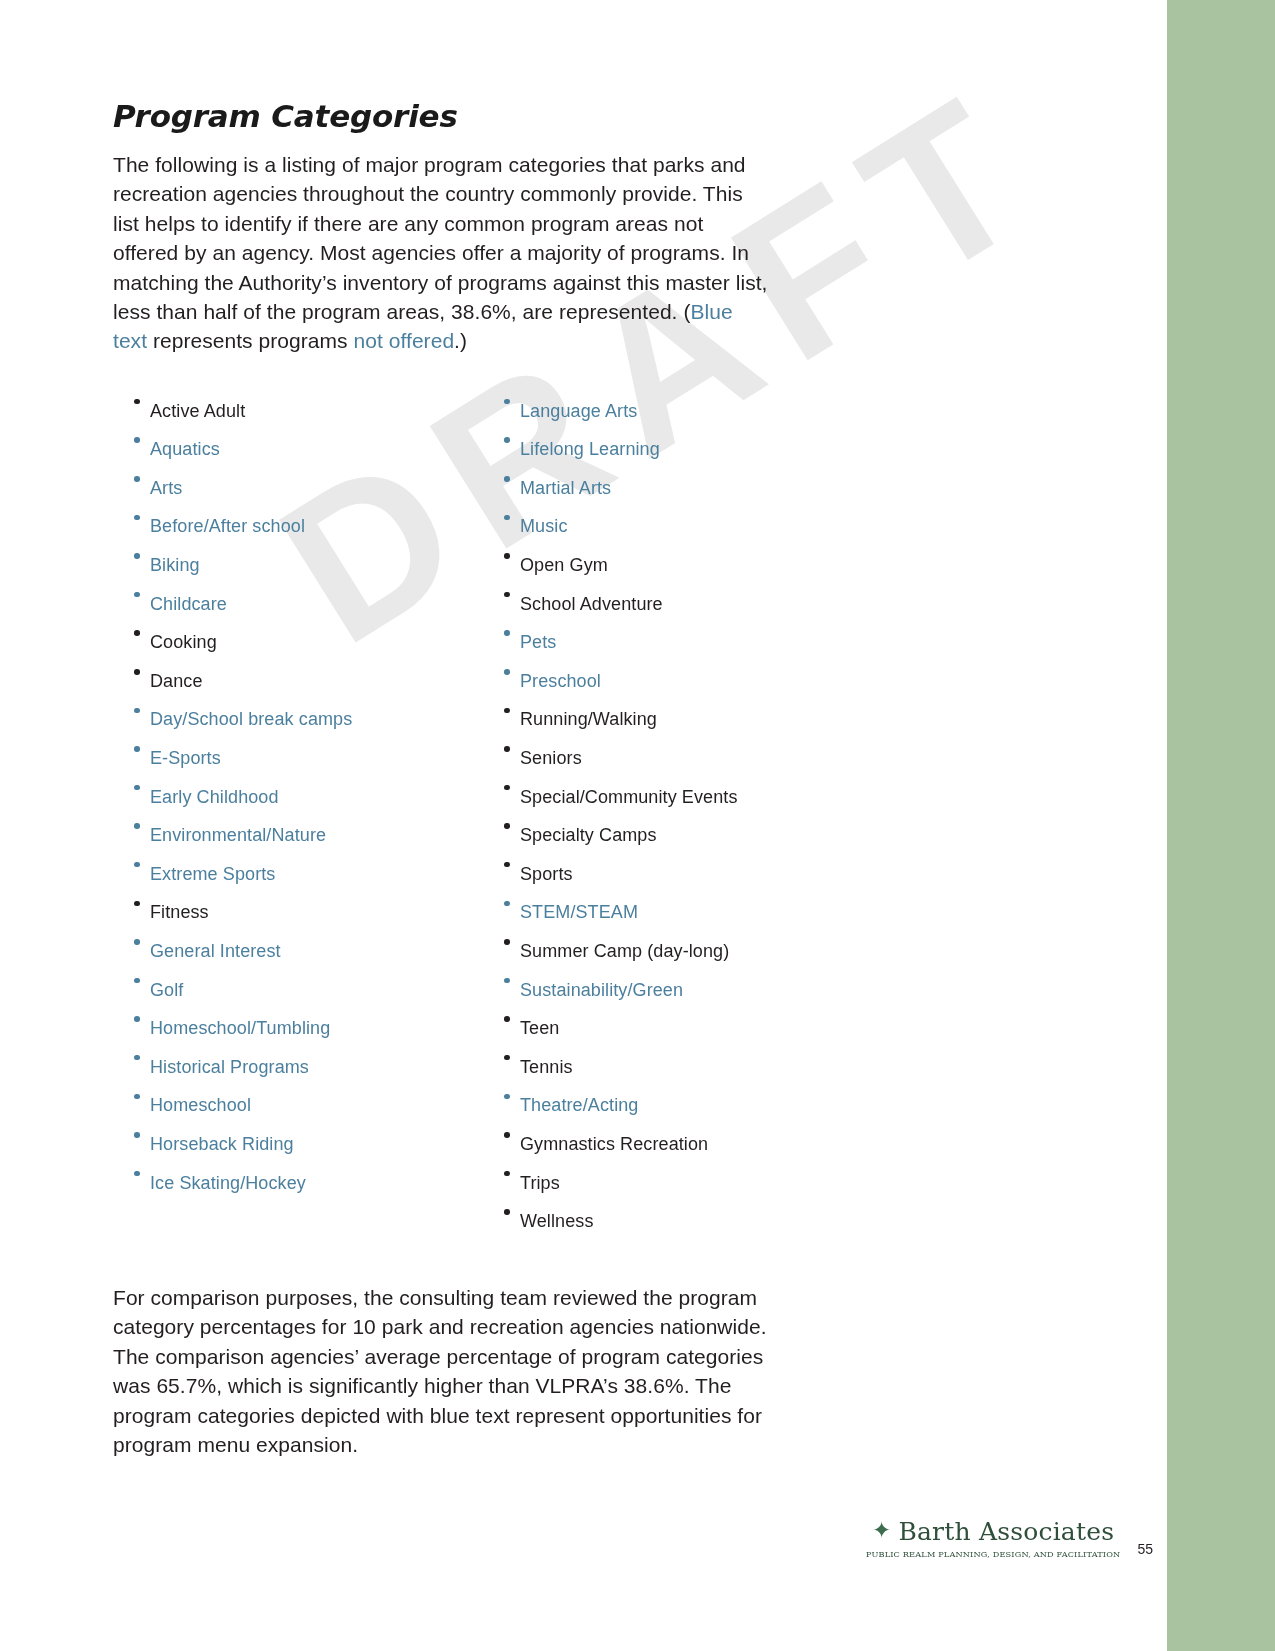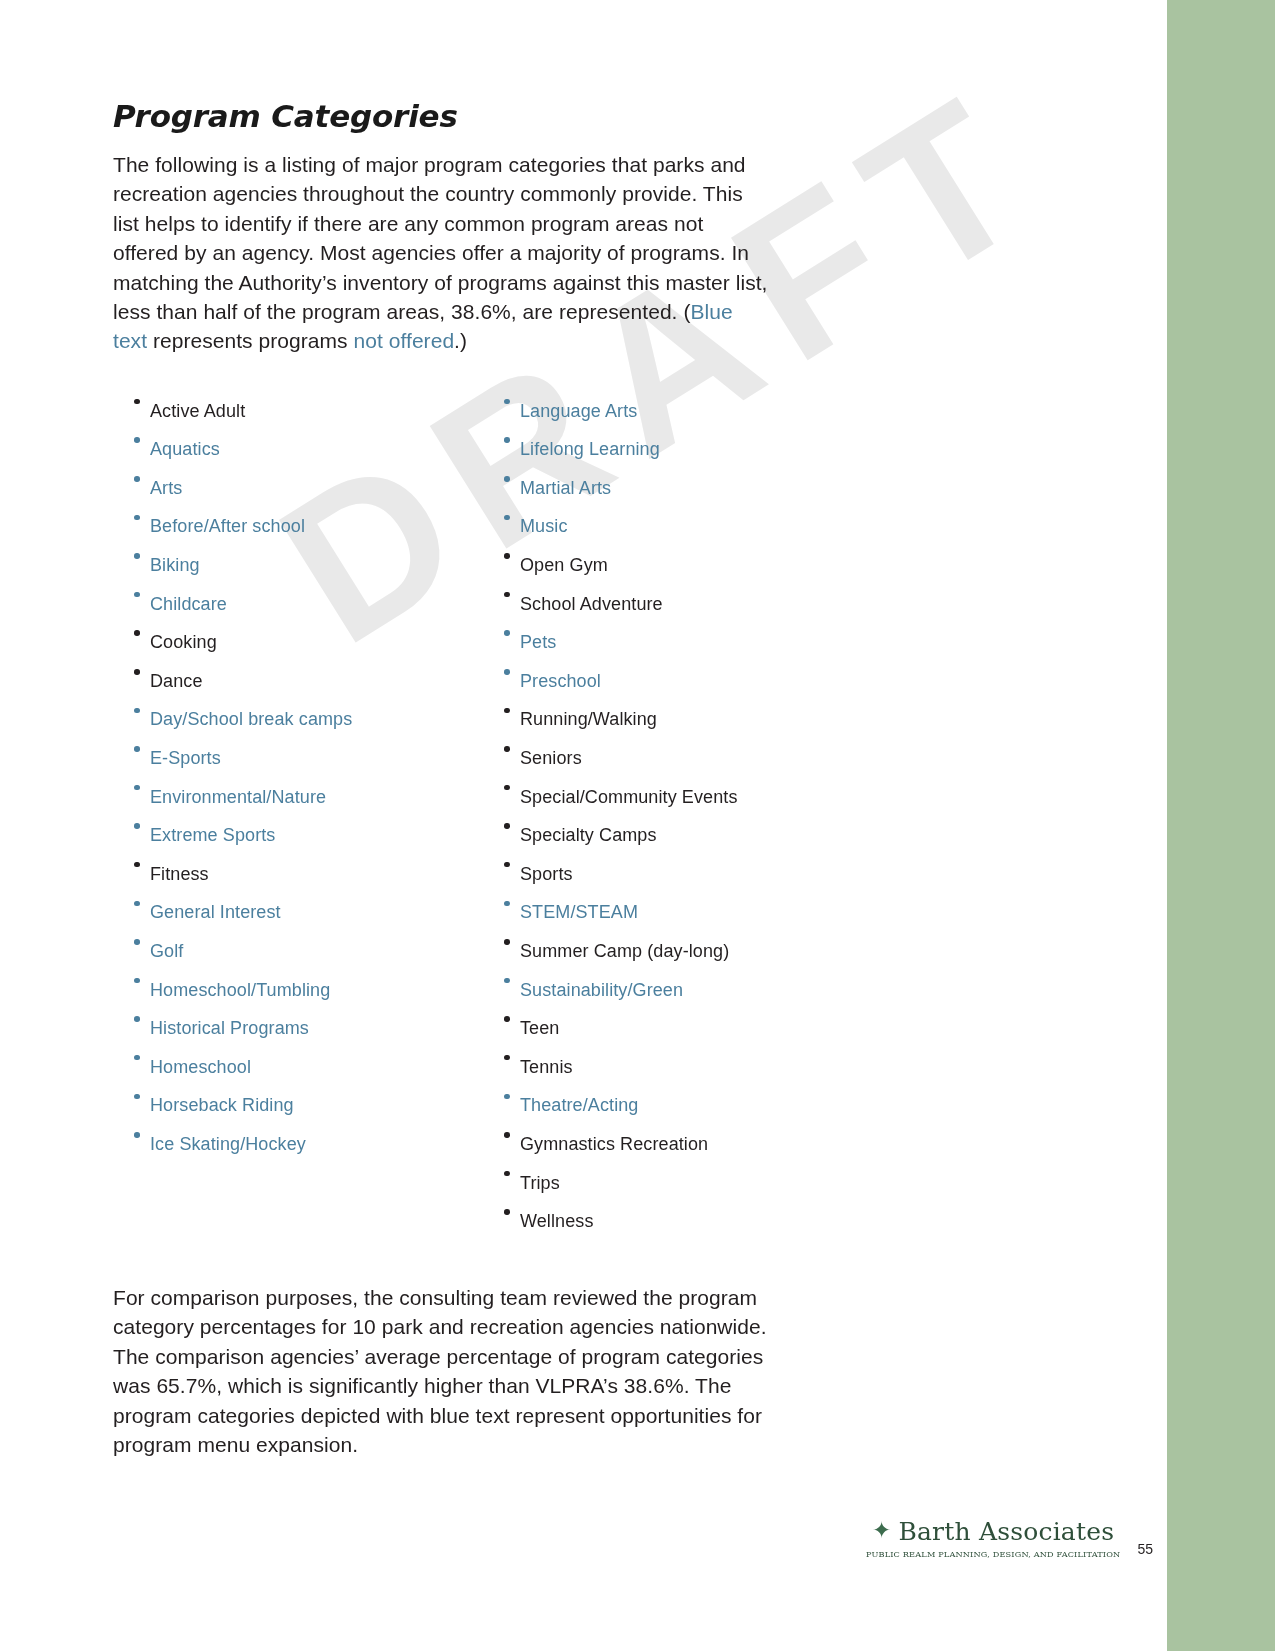--- a/index.html
+++ b/index.html
@@ -245,20 +245,24 @@
             <li class="not-offered">
               <span class="bullet"></span>
               <span>Day/School break camps</span>
             </li>
             <li class="not-offered">
               <span class="bullet"></span>
               <span>E-Sports</span>
             </li>
             <li class="not-offered">
               <span class="bullet"></span>
+              <span>Early Childhood</span>
+            </li>
+            <li class="not-offered">
+              <span class="bullet"></span>
               <span>Environmental/Nature</span>
             </li>
             <li class="not-offered">
               <span class="bullet"></span>
               <span>Extreme Sports</span>
             </li>
             <li>
               <span class="bullet"></span>
               <span>Fitness</span>
             </li>

